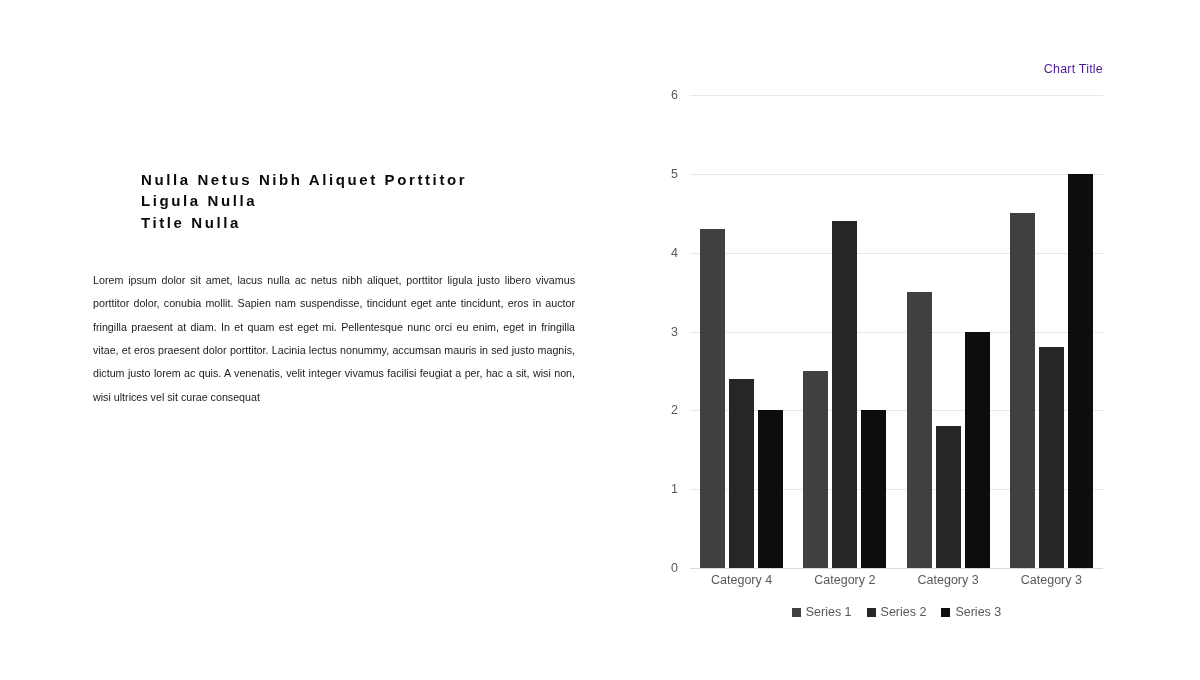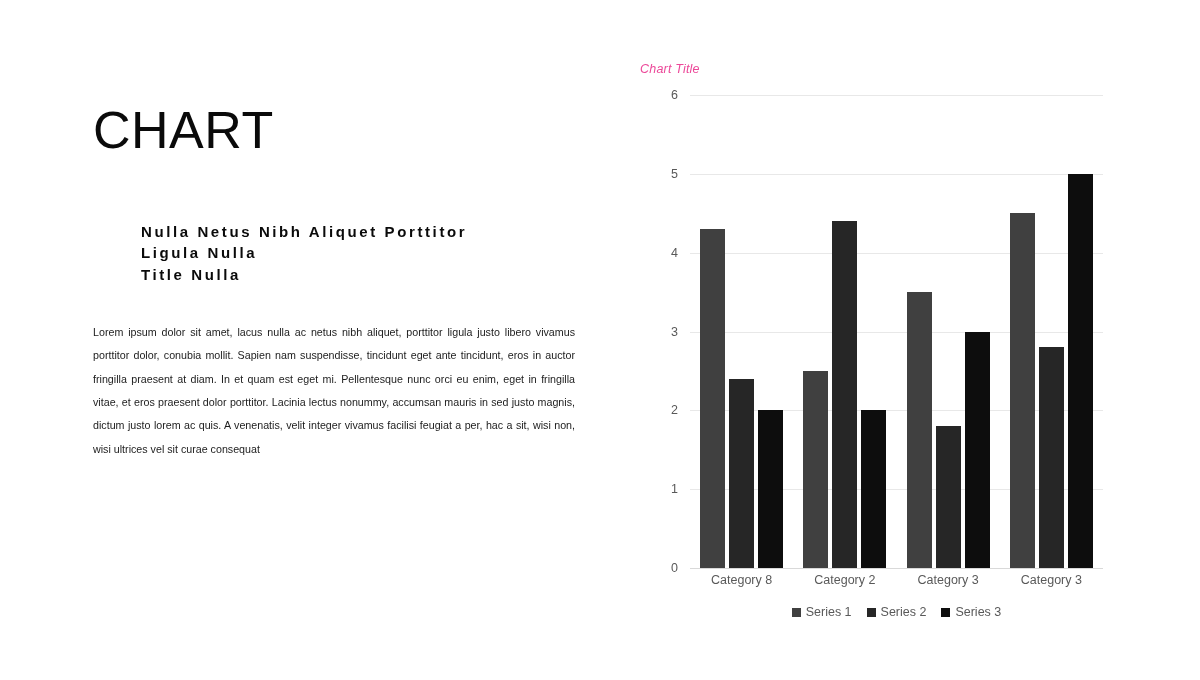--- a/index.html
+++ b/index.html
@@ -78,25 +78,24 @@
     top: 50px;
     width: 500px;
     height: 590px;
   }
 
   .chart-title {
     position: absolute;
     left: 0;
     top: 12px;
     width: 463px;
-    text-align: left;
-    font-size: 12.5px;
-    color: #ec4899;
+    text-align: right;
+    font-size: 12.5px;
+    color: #4c1d95;
     letter-spacing: 0.2px;
-    font-style: italic;
   }
 
   
   .plot {
     position: absolute;
     left: 50px;          
     top: 45px;           
     width: 413px;        
     height: 473px;       
   }
@@ -181,21 +180,20 @@
   }
 </style>
 </head>
 <body>
 
 <div class="slide">
 
   <div class="left-panel">
 
     <div class="title-block">
-      <div class="title-line">CHART</div>
     </div>
 
     <div class="subheading">
       <div>Nulla Netus Nibh Aliquet Porttitor</div>
       <div>Ligula Nulla</div>
       <div>Title Nulla</div>
     </div>
 
     <p class="body-copy"><span class="lead">Lorem ipsum dolor sit amet,</span><span> lacus nulla ac netus nibh aliquet, porttitor ligula justo libero vivamus porttitor dolor, conubia mollit. Sapien nam suspendisse, tincidunt eget ante tincidunt, eros in auctor fringilla praesent at diam. In et quam est eget mi. Pellentesque nunc orci eu enim, eget in fringilla vitae, et eros praesent dolor porttitor. Lacinia lectus nonummy, accumsan mauris in sed justo magnis, dictum justo lorem ac quis. A venenatis, velit integer vivamus facilisi feugiat a per, hac a sit, wisi non, wisi ultrices vel sit curae consequat</span></p>
 
@@ -240,21 +238,21 @@
           </div>
           <div class="group">
             <div class="bar" style="height: 354.75px; background: rgb(64, 64, 64);"></div>
             <div class="bar" style="height: 220.733px; background: rgb(38, 38, 38);"></div>
             <div class="bar" style="height: 394.167px; background: rgb(13, 13, 13);"></div>
           </div>
         </div>
     </div>
 
     <div class="xlabels" id="xlabels">
-        <div class="xlabel">Category 8</div>
+        <div class="xlabel">Category 4</div>
         <div class="xlabel">Category 2</div>
         <div class="xlabel">Category 3</div>
         <div class="xlabel">Category 3</div>
       </div>
 
     <div class="legend" id="legend">
         <div class="legend-item">
           <span class="legend-swatch" style="background: rgb(64, 64, 64);"></span>
           <span>Series 1</span>
         </div>

